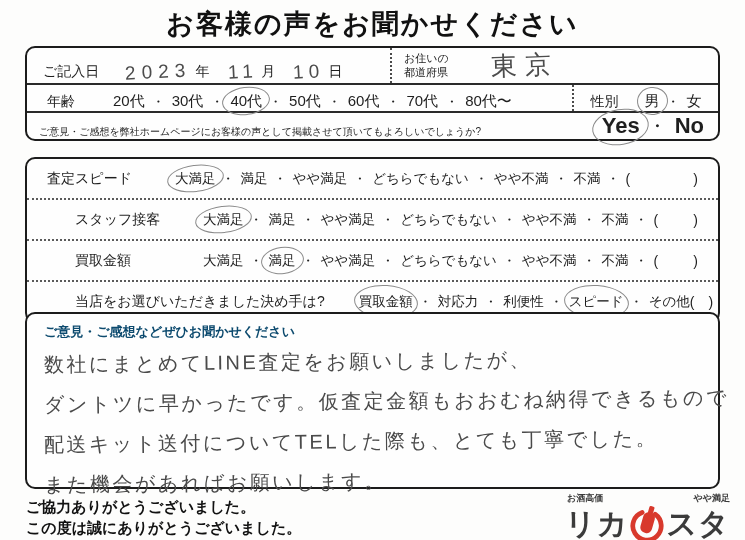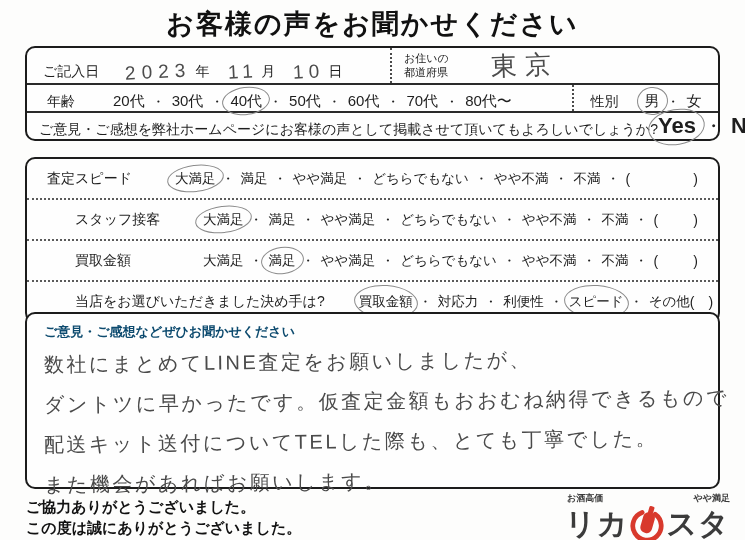--- a/index.html
+++ b/index.html
@@ -54,21 +54,21 @@
   .circled::before {
     content:"";
     position:absolute;
     left:-8px; right:-8px; top:-5px; bottom:-4px;
     border:1.6px solid #8b8b8b;
     border-radius:50%;
     transform:rotate(-7deg);
     pointer-events:none;
   }
   .r3 { padding:0 14px 0 12px; }
-  .question { font-size:14px; white-space:nowrap; }
+  .question { font-size:10px; white-space:nowrap; }
   .publish { margin-left:auto; font-size:22px; font-weight:700; }
   .publish .sep { font-size:15px; margin:0 10px; }
   .publish .circled::before { left:-10px; right:-9px; top:-4px; bottom:-6px; transform:rotate(-9deg); }
   
   #survey-box { top:157px; height:166px; display:flex; flex-direction:column; }
   .srow { flex:1; display:flex; align-items:center; padding:0 20px; }
   .srow + .srow { border-top:2px dotted #5a5a5a;padding-left:48px; }
   .rlabel { flex:0 0 128px; font-size:14px; font-weight:500; white-space:nowrap; }
   .srow .optline { flex:1; font-size:13.5px; }
   .srow .optline .sep { margin:0 6px; }

